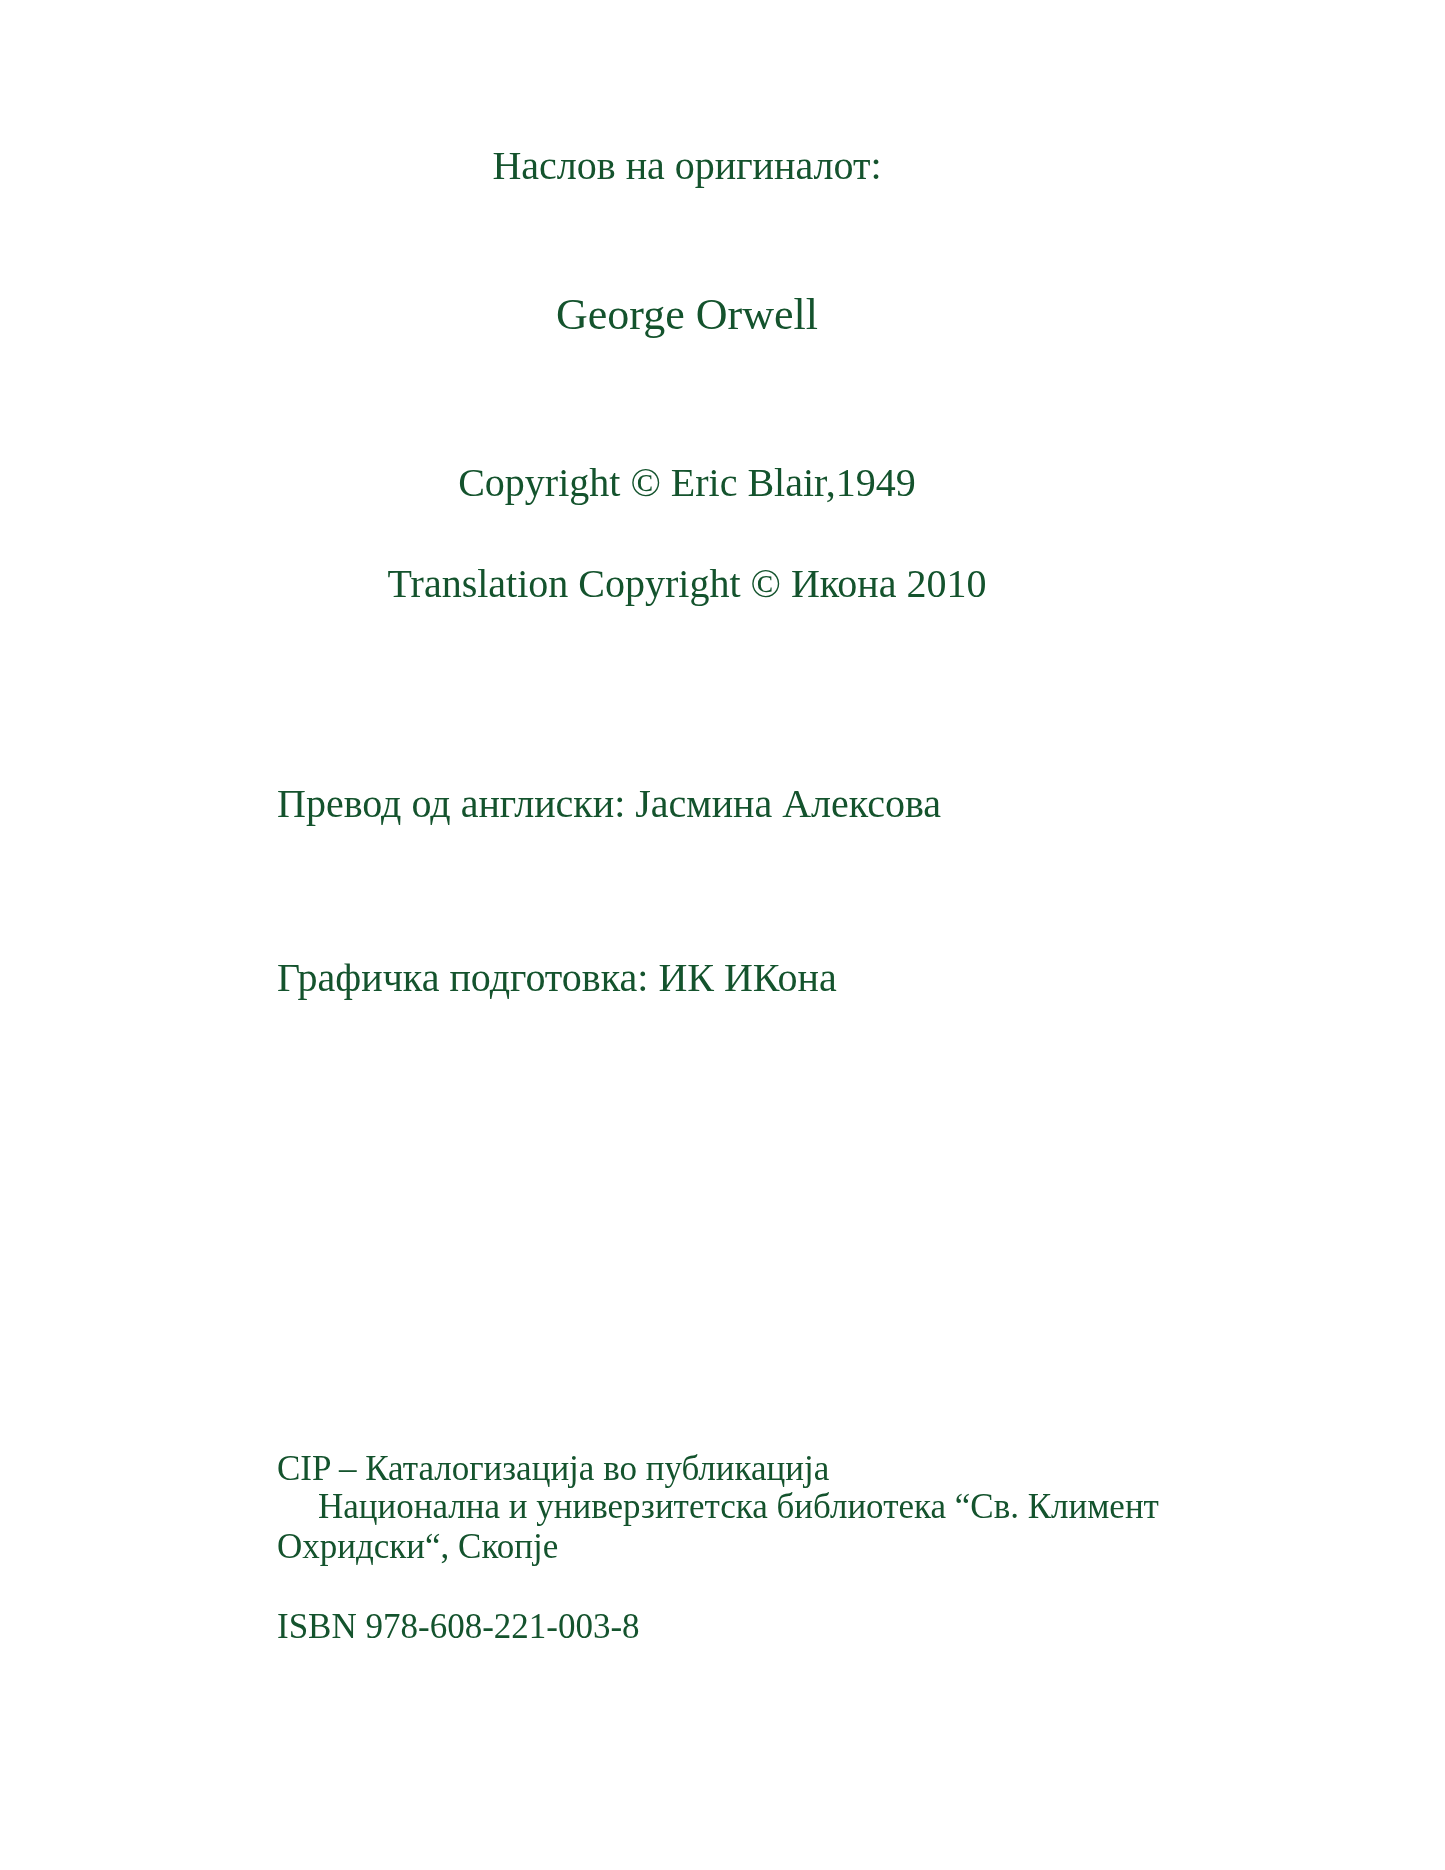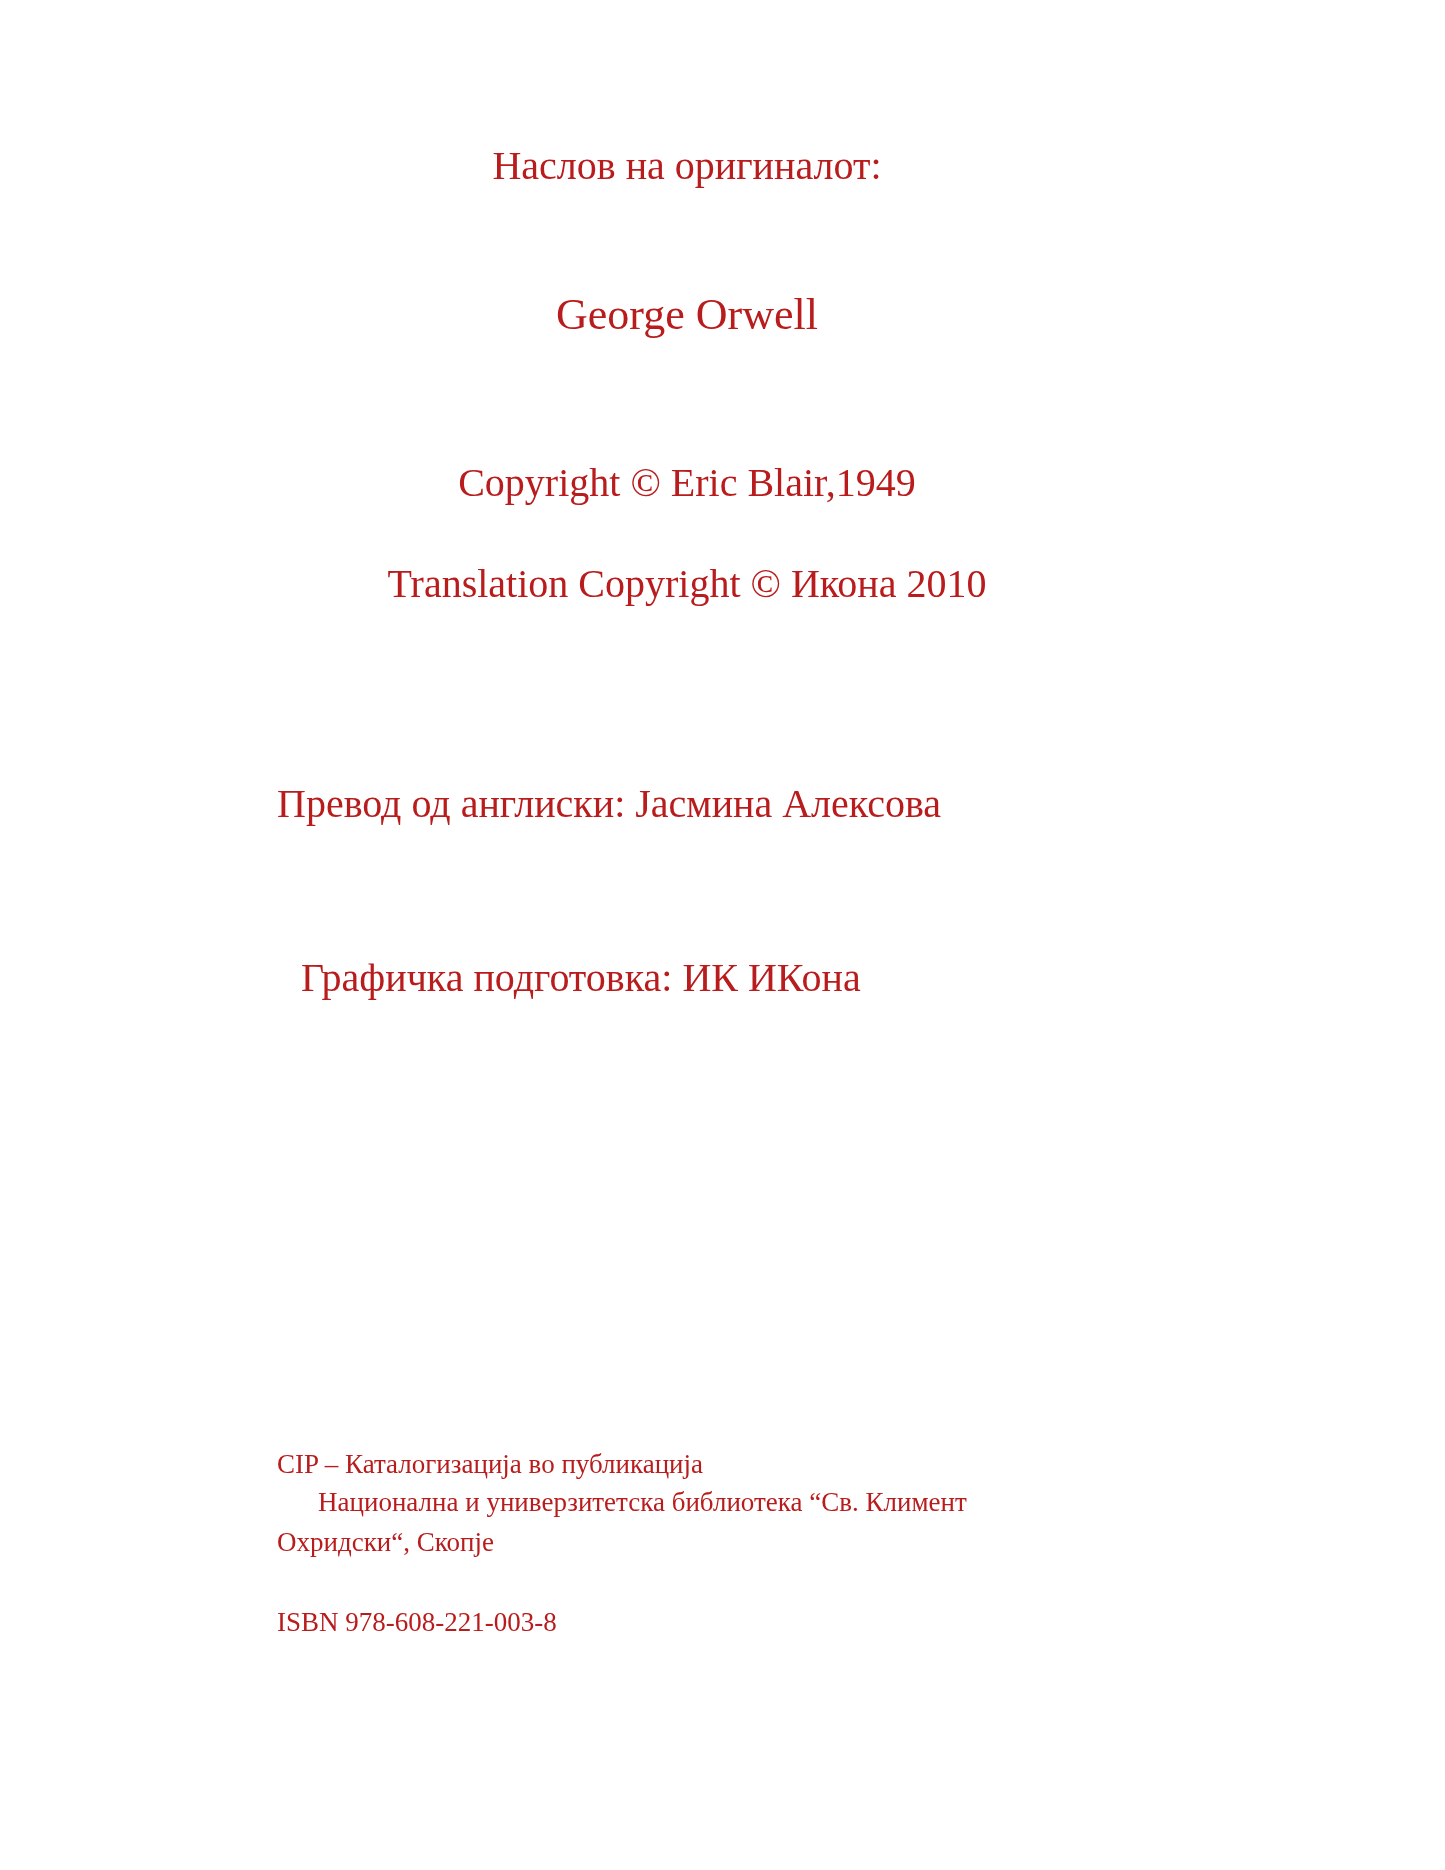--- a/index.html
+++ b/index.html
@@ -1,49 +1,49 @@
 <!DOCTYPE html>
 <html><head>
 <meta charset="utf-8">
 <style>
   html, body { margin: 0; padding: 0; background: #ffffff; }
   body { width: 1445px; height: 1870px; position: relative; overflow: hidden; }
   .page { position: absolute; left: 0; top: 0; width: 1445px; height: 1870px; background: #ffffff; }
   .line {
     position: absolute;
     font-family: "Liberation Serif", "DejaVu Serif", serif;
-    color: #b91c1c;
+    color: #14532d;
     line-height: 1;
     white-space: nowrap;
     margin: 0;
   }
   .center { left: 387px; width: 600px; text-align: center; }
   .left { left: 277px; text-align: right; }
   .s40 { font-size: 40px; }
   .s44 { font-size: 44px; }
-  .s31 { font-size: 27px; }
+  .s31 { font-size: 35px; }
 </style>
 </head>
 <body>
 
 <div class="page">
 
   <p class="line center s40" style="top:146px;">Наслов на оригиналот:</p>
 
 
   <p class="line center s44" style="top:293px;text-align:center;">George Orwell</p>
 
   <p class="line center s40" style="top:463px;">Copyright © Eric Blair,1949</p>
 
   <p class="line center s40" style="top:564px;">Translation Copyright © Икона 2010</p>
 
   <p class="line left s40" style="top:784px;">Превод од англиски: Јасмина Алексова</p>
 
 
-  <p class="line left s40" style="top:958px;margin-left:24px;">Графичка подготовка: ИК ИКона</p>
+  <p class="line left s40" style="top:958px;">Графичка подготовка: ИК ИКона</p>
 
   <div>
     <p class="line left s31" style="top:1451px;">CIP – Каталогизација во публикација</p>
     <p class="line left s31" style="top:1489px;margin-left:41px;">Национална и универзитетска библиотека “Св. Климент</p>
     <p class="line left s31" style="top:1529px;">Охридски“, Скопје</p>
     <p class="line left s31" style="top:1609px;">ISBN 978-608-221-003-8</p>
   </div>
 
 </div>
 

